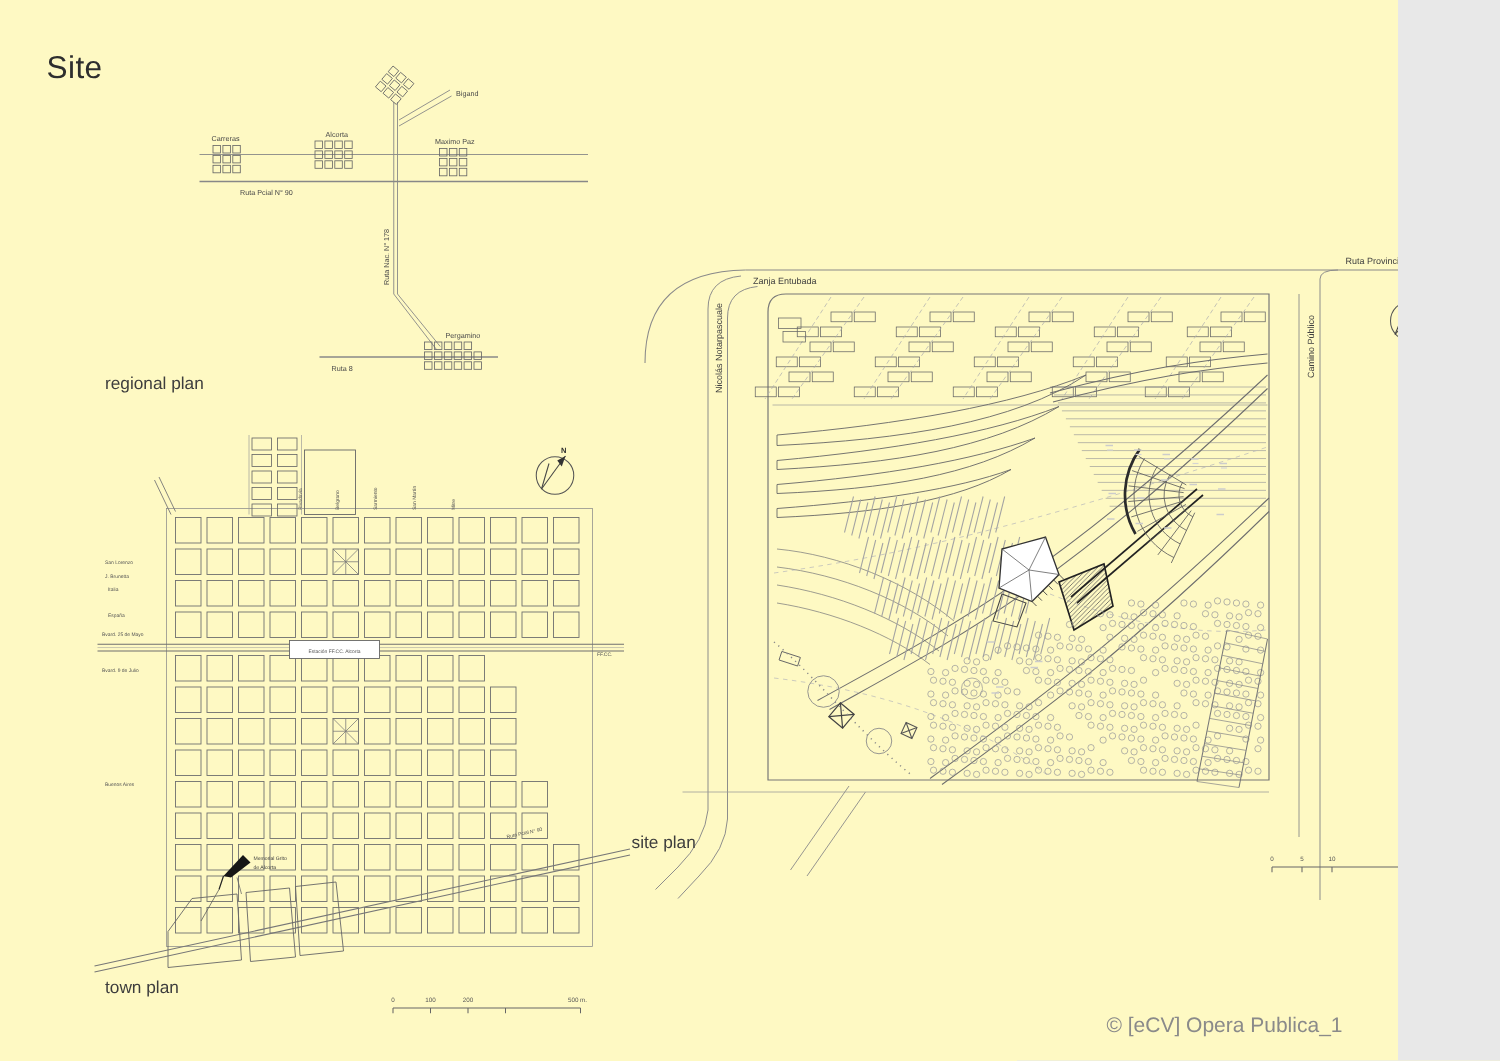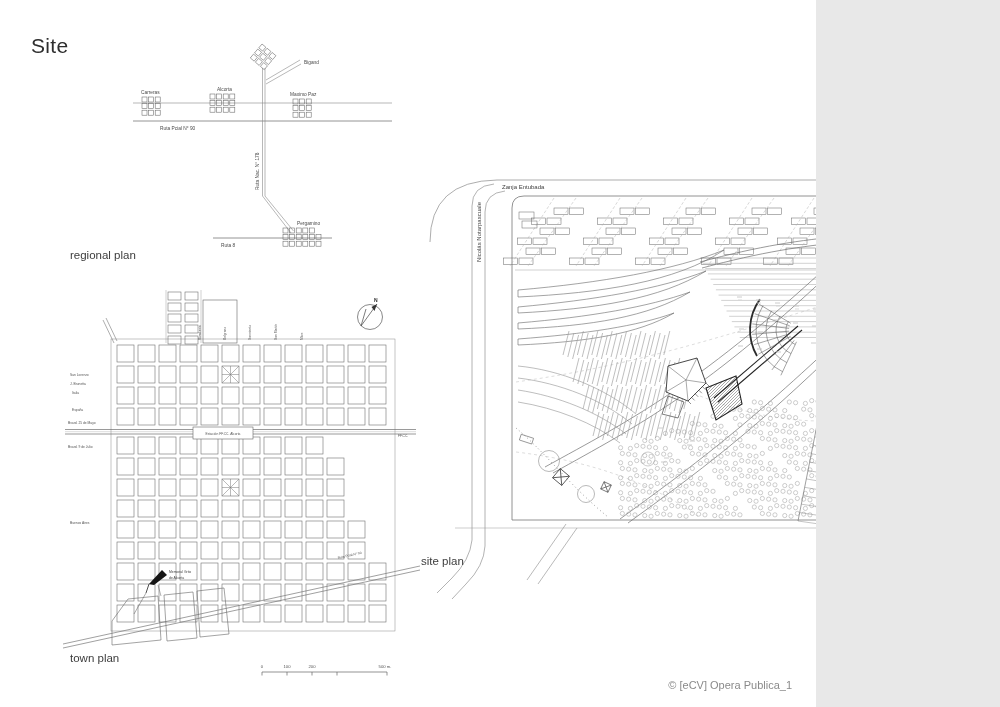--- a/index.html
+++ b/index.html
@@ -1,20 +1,20 @@
 <!DOCTYPE html>
 <html><head>
 <meta charset="utf-8">
 <style>
   html,body{margin:0;padding:0;background:#e8e8e8;}
-  .sheet{position:relative;width:816px;height:707px;background:#ffffff;overflow:hidden;
+  .sheet{position:relative;width:932px;height:707px;background:#fef9c3;overflow:hidden;
          font-family:"Liberation Sans",sans-serif;}
   .sheet-title{position:absolute;left:31px;top:20px;font-size:21px;font-weight:400;
                color:#2e2e2e;letter-spacing:.3px;}
-  .credit{position:absolute;right:24px;bottom:16px;font-size:11px;color:#8a8a8a;}
+  .credit{position:absolute;right:37px;bottom:16px;font-size:14px;color:#8a8a8a;}
   svg{position:absolute;left:0;top:0;}
   svg text{font-family:"Liberation Sans",sans-serif;fill:#4a4a4a;}
   .cap{font-size:11.5px;fill:#3d3d3d;}
   .lbl5{font-size:4.8px;fill:#4a4a4a;}
   .lbl6{font-size:6px;fill:#3f3f3f;}
   .lbl4{font-size:4.2px;fill:#555;}
   .lbl3{font-size:3.3px;fill:#555;}
   .lbl3b{font-size:3.4px;fill:#444;}
   .nlab{font-size:5px;fill:#2e2e2e;font-weight:bold;}
 </style>

